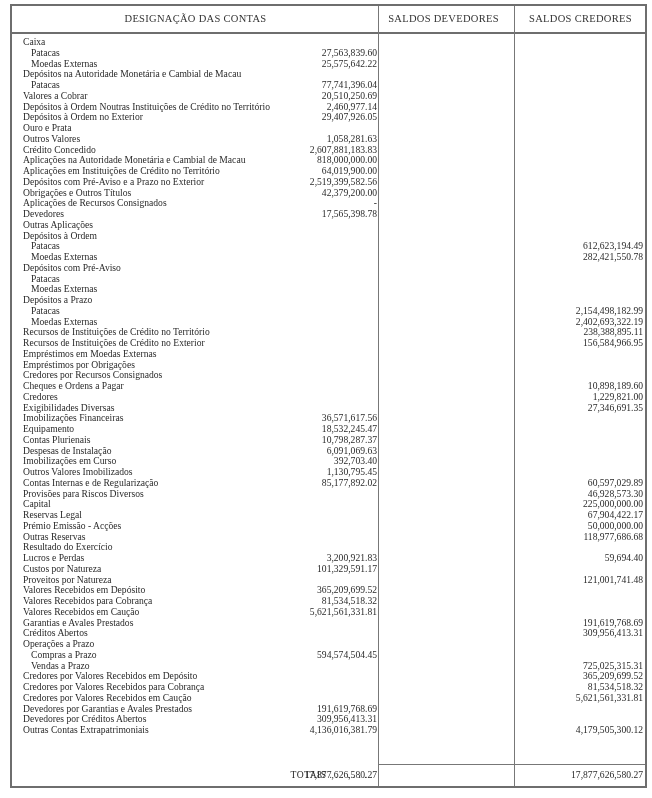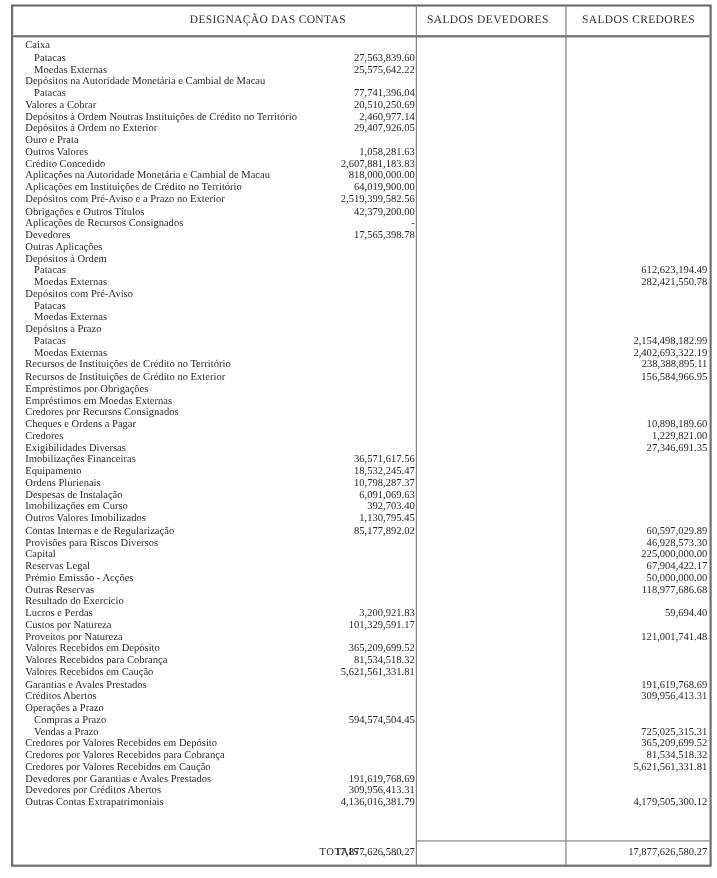--- a/index.html
+++ b/index.html
@@ -4,21 +4,21 @@
 <style>
   html, body { margin: 0; padding: 0; background: #ffffff; }
   body { width: 652px; height: 798px; position: relative; overflow: hidden;
          font-family: "Liberation Serif", "DejaVu Serif", serif; color: #2a2a2a; }
   .sheet { position: absolute; left: 10px; top: 4px; width: 637px; height: 784px;
            border: 2px solid #6e6e6e; box-sizing: border-box; }
   .header { position: absolute; left: 0; top: 0; width: 633px; height: 28px;
             border-bottom: 2px solid #6e6e6e; box-sizing: border-box; }
   .hcell { position: absolute; top: 0; height: 26px; line-height: 26px; text-align: center;
            font-size: 10.5px; letter-spacing: 0.3px; color: #333; }
-  .h1 { left: 0; width: 367px; margin-left: 48px; }
+  .h1 { left: 0; width: 367px; }
   .h2 { left: 364px; width: 135px; }
   .h3 { left: 504px; width: 129px; border-radius: 10px; }
   .vline { position: absolute; width: 1px; background: #777; }
   .v1 { left: 366px; top: 0; height: 780px; }
   .v2 { left: 502px; top: 0; height: 780px; }
   .totline { position: absolute; left: 366px; top: 758px; width: 267px; height: 1px; background: #777; }
   .rows { position: absolute; left: 0; top: 31px; width: 633px; }
   .row { position: relative; height: 10.75px; font-size: 9.6px; line-height: 10.75px; white-space: nowrap; }
   .row .label { position: absolute; left: 11px; }
   .row.sub .label { left: 19px; }
@@ -181,26 +181,26 @@
         <span class="label">Recursos de Instituições de Crédito no Território</span>
         <span class="deb"></span>
         <span class="cred">238,388,895.11</span>
       </div>
       <div class="row">
         <span class="label">Recursos de Instituições de Crédito no Exterior</span>
         <span class="deb"></span>
         <span class="cred">156,584,966.95</span>
       </div>
       <div class="row">
+        <span class="label">Empréstimos em Moedas Externas</span>
+        <span class="deb"></span>
+        <span class="cred"></span>
+      </div>
+      <div class="row">
         <span class="label">Empréstimos por Obrigações</span>
-        <span class="deb"></span>
-        <span class="cred"></span>
-      </div>
-      <div class="row">
-        <span class="label">Empréstimos em Moedas Externas</span>
         <span class="deb"></span>
         <span class="cred"></span>
       </div>
       <div class="row">
         <span class="label">Credores por Recursos Consignados</span>
         <span class="deb"></span>
         <span class="cred"></span>
       </div>
       <div class="row">
         <span class="label">Cheques e Ordens a Pagar</span>
@@ -221,21 +221,21 @@
         <span class="label">Imobilizações Financeiras</span>
         <span class="deb">36,571,617.56</span>
         <span class="cred"></span>
       </div>
       <div class="row">
         <span class="label">Equipamento</span>
         <span class="deb">18,532,245.47</span>
         <span class="cred"></span>
       </div>
       <div class="row">
-        <span class="label">Ordens Plurienais</span>
+        <span class="label">Contas Plurienais</span>
         <span class="deb">10,798,287.37</span>
         <span class="cred"></span>
       </div>
       <div class="row">
         <span class="label">Despesas de Instalação</span>
         <span class="deb">6,091,069.63</span>
         <span class="cred"></span>
       </div>
       <div class="row">
         <span class="label">Imobilizações em Curso</span>

